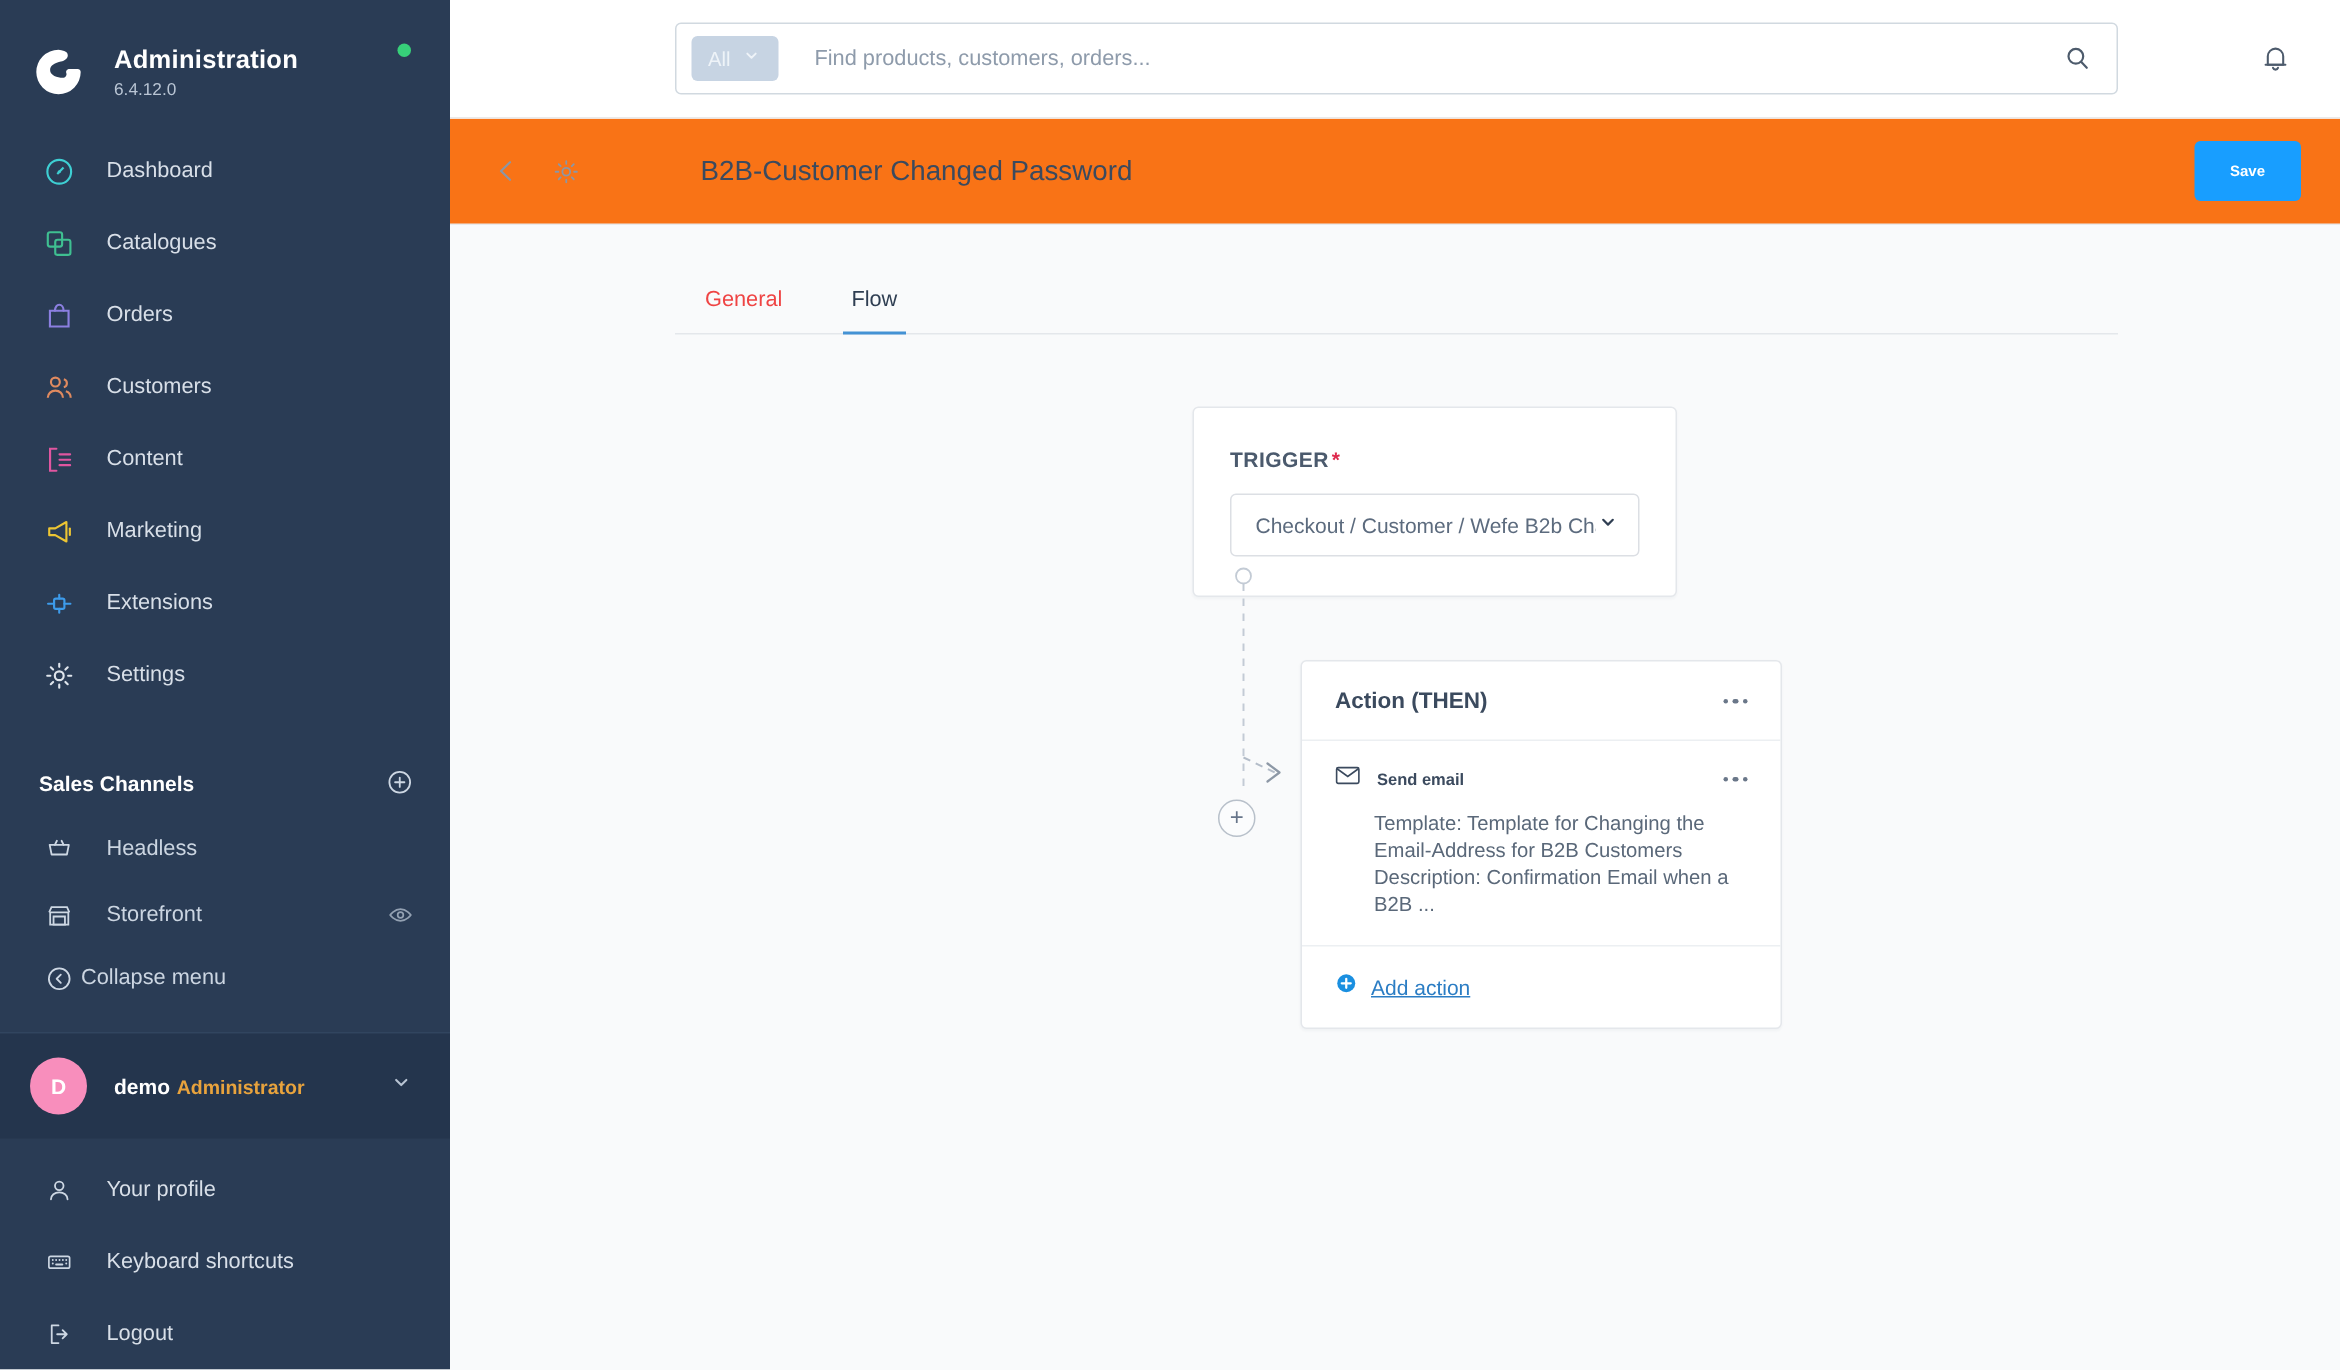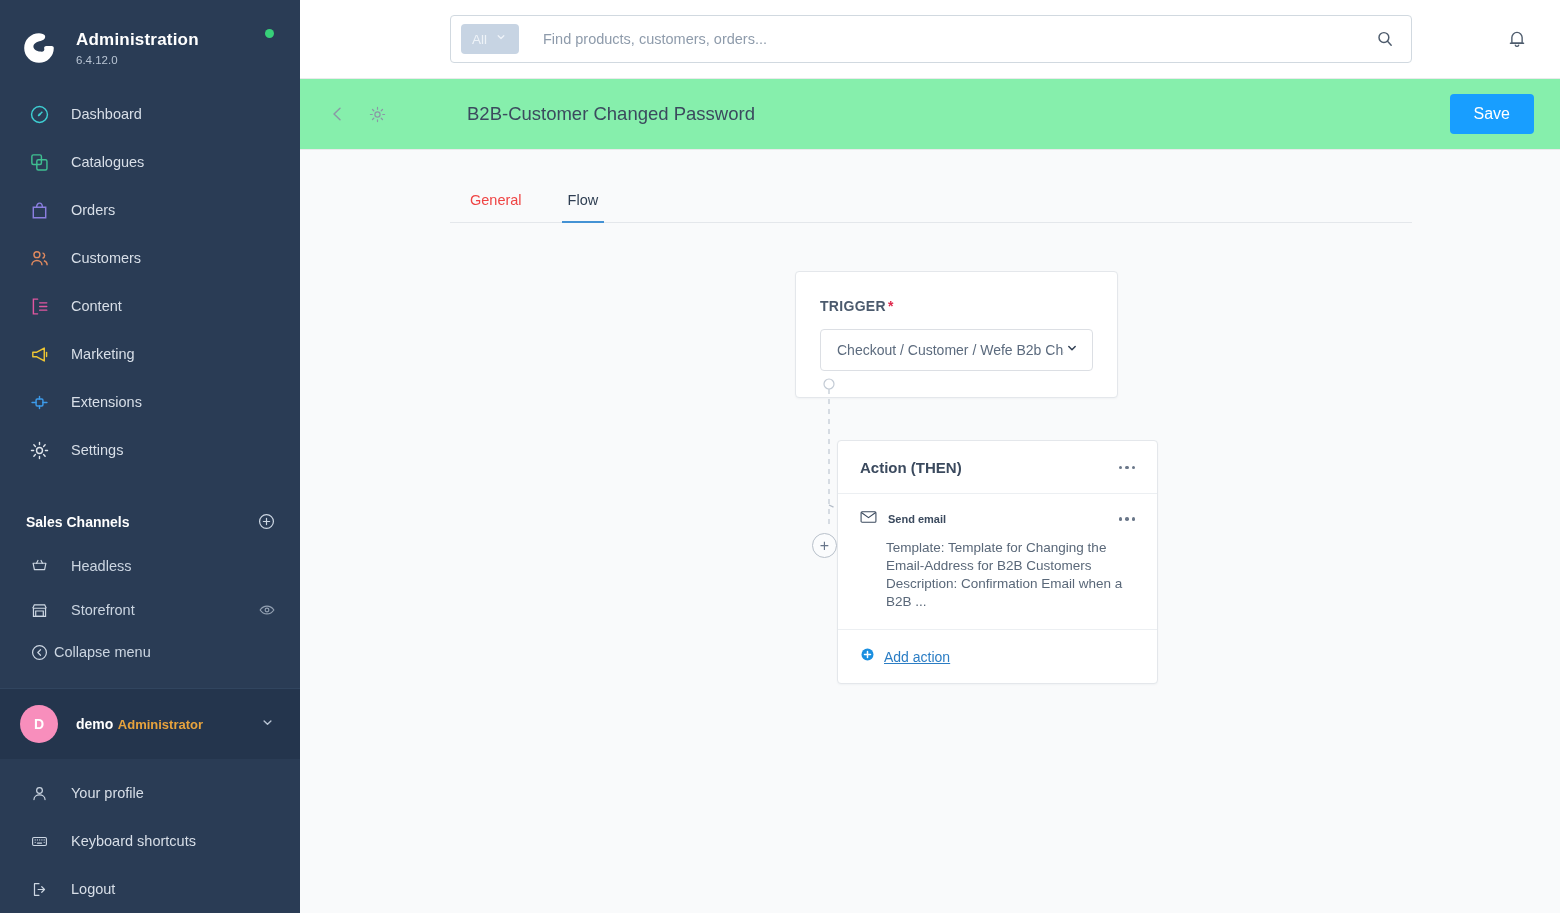--- a/index.html
+++ b/index.html
@@ -129,38 +129,38 @@
     flex: 1; border: none; outline: none;
     font-family: "Liberation Sans", sans-serif;
     font-size: 14.5px; color: #4a5568;
     margin-left: 24px; background: transparent;
   }
   .search-input::placeholder { color: #8e9bab; }
   .search-go { cursor: pointer; display: flex; padding: 0 8px; }
   .bell { position: absolute; right: 32px; top: 28px; cursor: pointer; }
 
   .pagehead {
-    height: 71px; background: #86efac;
+    height: 71px; background: #f97316;
     border-bottom: 1px solid #e9eaeb;
     display: flex; align-items: center;
     padding: 0 26px 0 24px;
     flex: 0 0 71px;
   }
   .head-back { cursor: pointer; display: flex; padding: 4px; }
   .head-gear { cursor: pointer; display: flex; padding: 4px; margin-left: 12px; }
   .page-title {
     margin-left: 76px;
     font-size: 18.5px; color: #3b4a5e; font-weight: normal;
   }
   .head-spacer { flex: 1; }
   .save-btn {
     background: #189eff; color: #ffffff;
     border: none; border-radius: 4px;
     height: 40px; padding: 4px 24px;
-    font-size: 16px; font-weight: normal;
+    font-size: 10px; font-weight: bold;
     font-family: "Liberation Sans", sans-serif;
     cursor: pointer;
   }
 
   .content { flex: 1; overflow: hidden; position: relative; }
   .tabs {
     margin: 30px 0 0 150px;
     width: 962px;
     border-bottom: 1px solid #e4e7eb;
     display: flex; gap: 6px;
@@ -204,21 +204,21 @@
   .connector { position: absolute; left: 366px; top: 107px; width: 60px; height: 200px; }
   .plus-btn {
     position: absolute; left: 362px; top: 262px;
     width: 25px; height: 25px; border-radius: 50%;
     border: 1px solid #b8c0ca; background: #fbfcfd;
     display: flex; align-items: center; justify-content: center;
     cursor: pointer; color: #67758a; font-size: 16px; line-height: 1;
   }
 
   .action-card {
-    position: absolute; left: 387px; top: 169px;
+    position: absolute; left: 417px; top: 169px;
     width: 321px;
     background: #ffffff;
     border: 1px solid #e4e7eb;
     border-radius: 4px;
     box-shadow: 0 1px 2px rgba(36,49,67,.04);
   }
   .action-head {
     display: flex; align-items: center; justify-content: space-between;
     padding: 18px 20px 17px 22px;
     border-bottom: 1px solid #eceff2;

